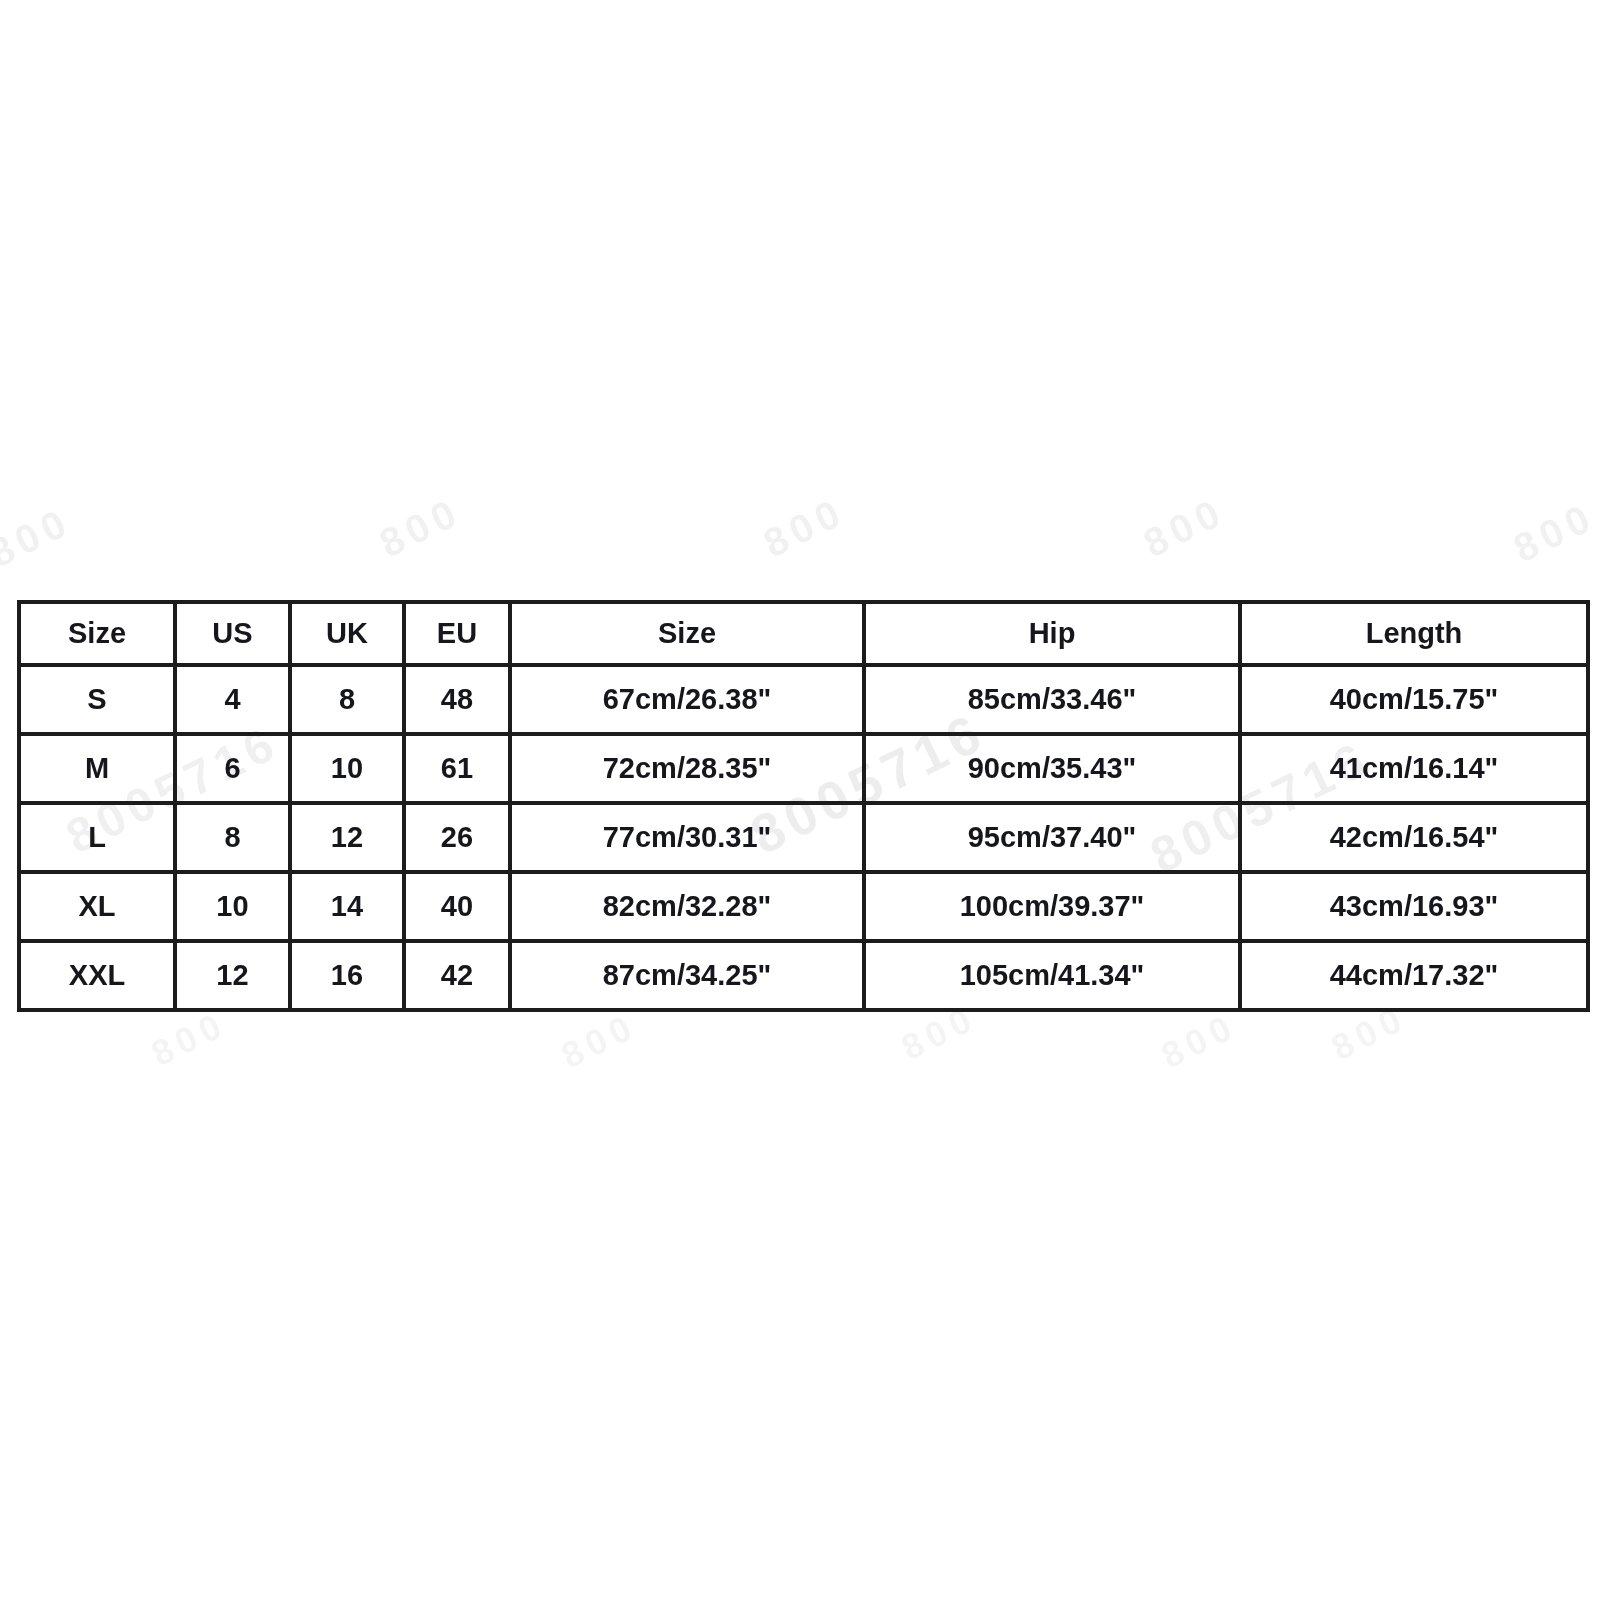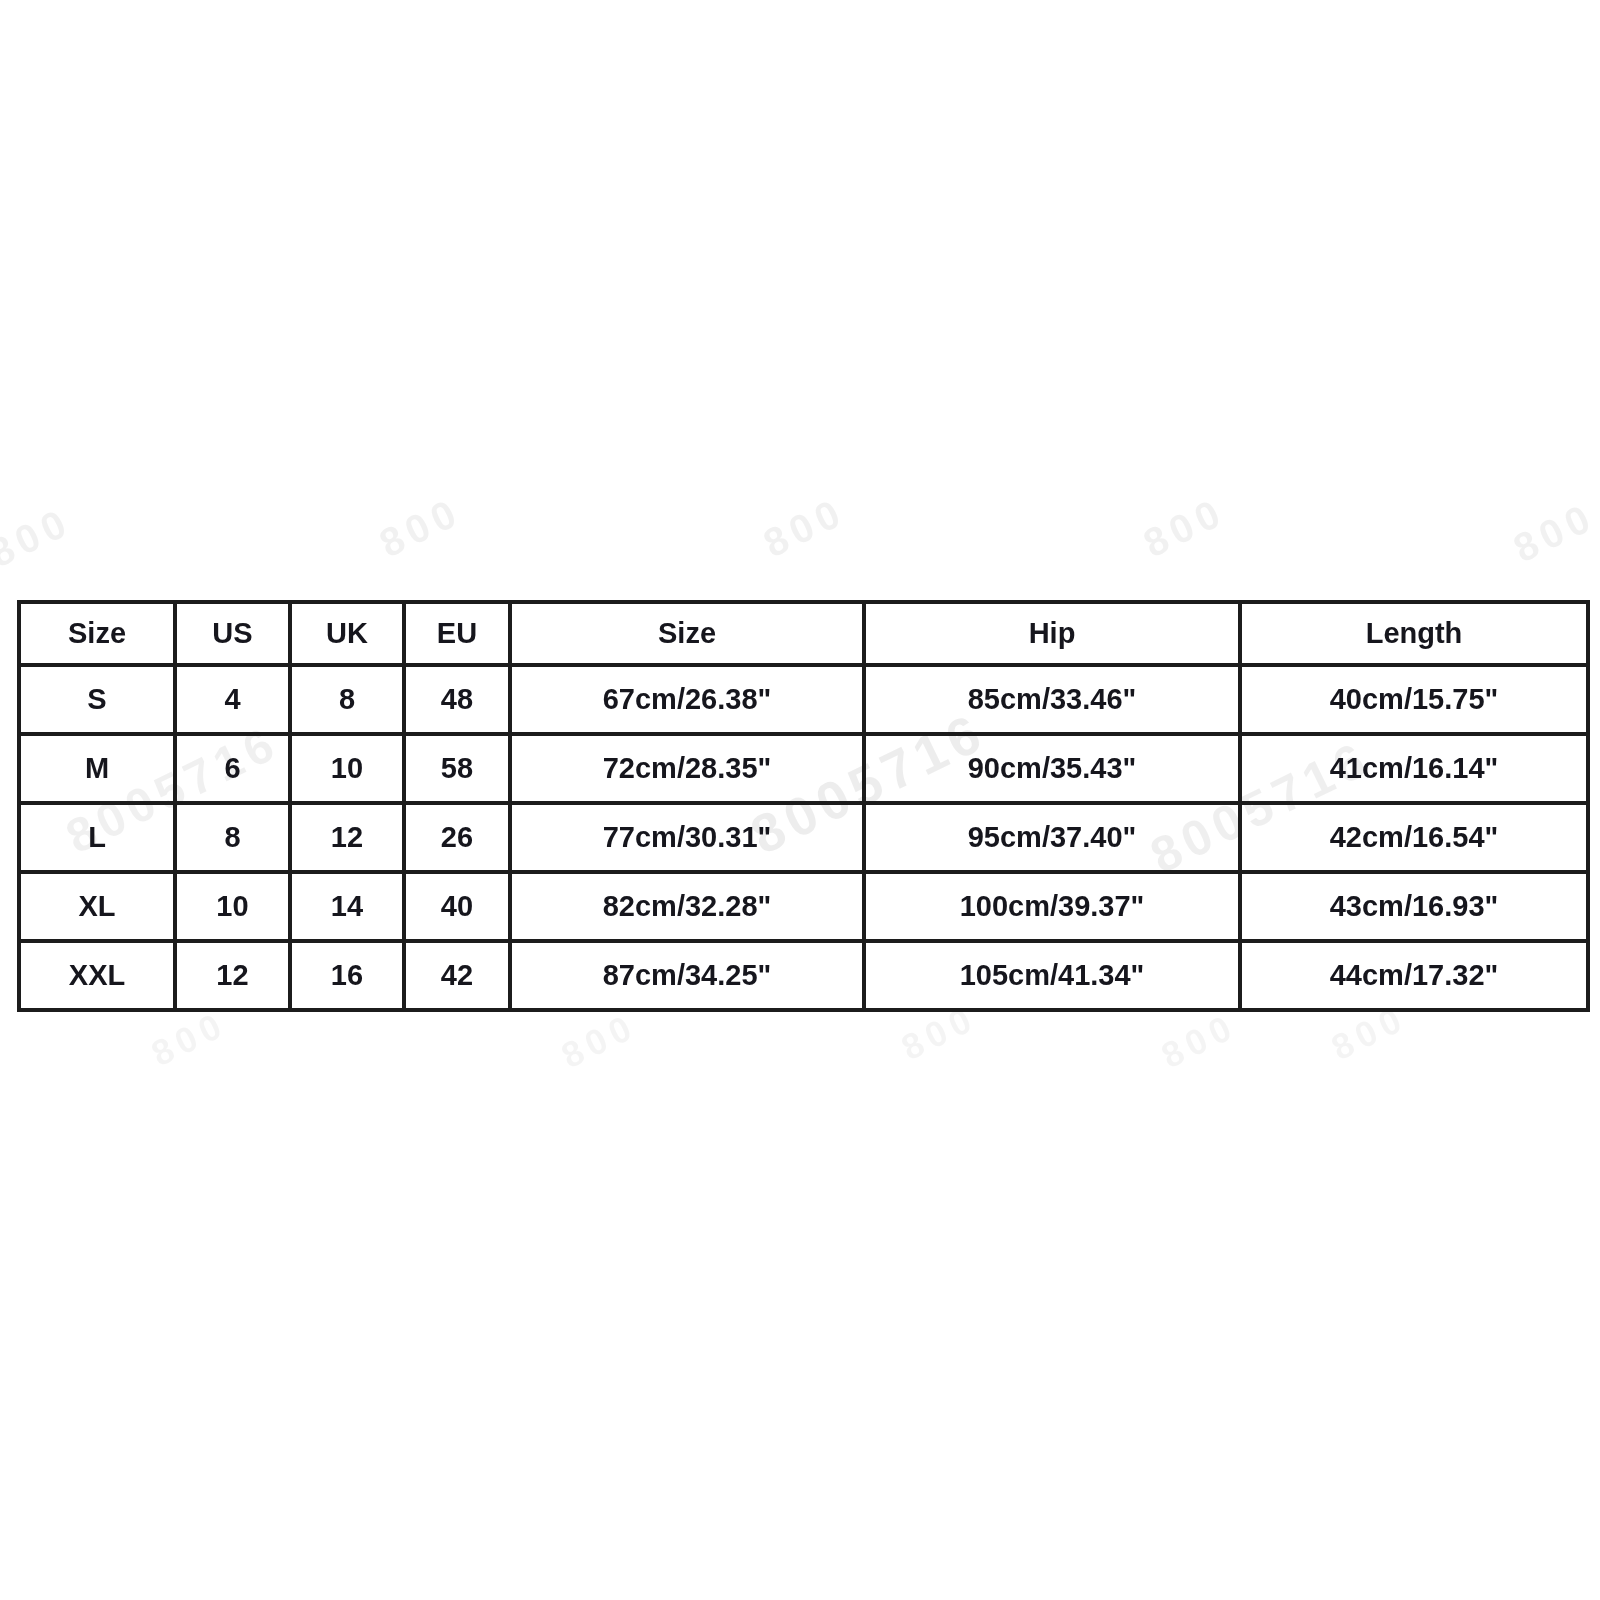--- a/index.html
+++ b/index.html
@@ -117,21 +117,21 @@
         <td>8</td>
         <td>48</td>
         <td>67cm/26.38"</td>
         <td>85cm/33.46"</td>
         <td>40cm/15.75"</td>
       </tr>
       <tr>
         <td>M</td>
         <td>6</td>
         <td>10</td>
-        <td>58</td>
+        <td>61</td>
         <td>72cm/28.35"</td>
         <td>90cm/35.43"</td>
         <td>41cm/16.14"</td>
       </tr>
       <tr>
         <td>L</td>
         <td>8</td>
         <td>12</td>
         <td>26</td>
         <td>77cm/30.31"</td>

